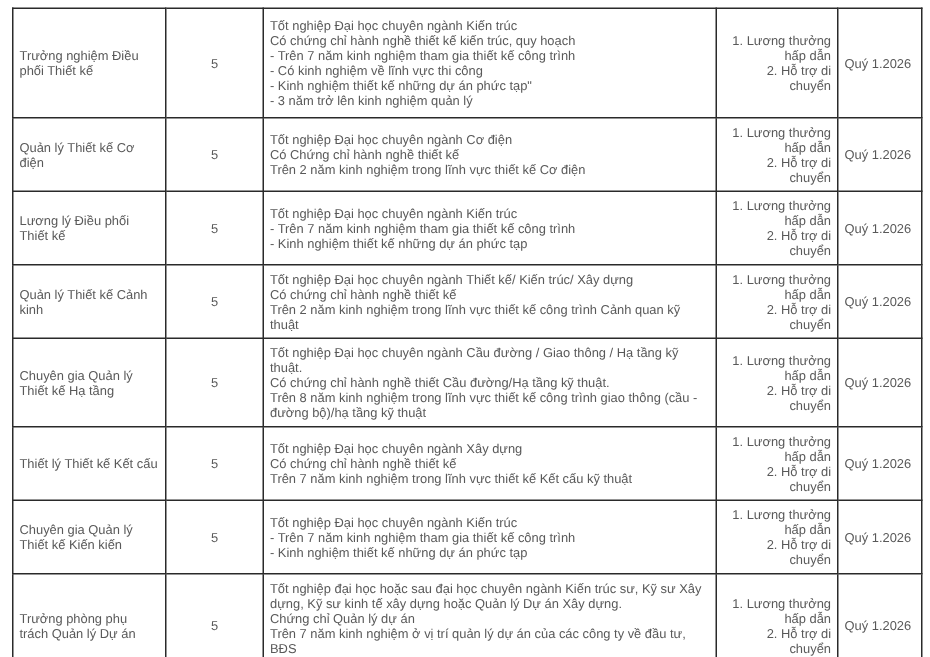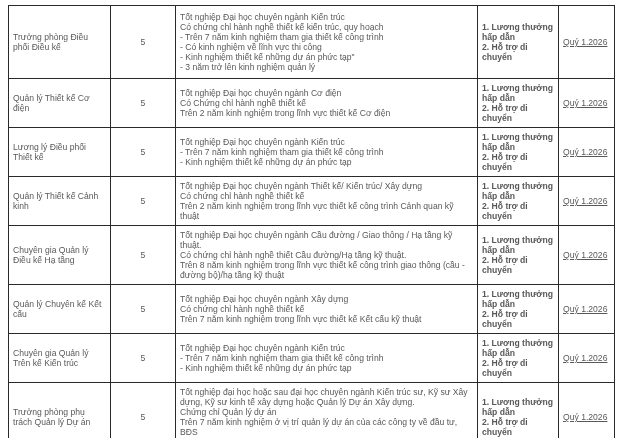--- a/index.html
+++ b/index.html
@@ -31,42 +31,43 @@
     vertical-align: middle;
     padding: 4px 4px;
     white-space: pre-line;
     word-wrap: break-word;
     overflow: hidden;
   }
   td.c-pos  { padding-left: 5px; }
   td.c-count { text-align: center; }
   td.c-req  { padding-left: 4px; }
   td.c-ben  {
-    font-weight: bold;
+    font-weight: normal;
     color: var(--benefit-color, #3c3c20);
     padding-left: 4px;
+    text-align: right;
   }
-  td.c-q { padding-left: 3px; text-decoration: underline; }
+  td.c-q { padding-left: 3px; }
   tr.r-tall td { padding-top: 6px; padding-bottom: 6px; }
 </style>
 </head>
 <body>
 
 <div id="page" style="--text-color: #595959; --benefit-color: #3c3c20; --border-color: #2a2a2a; background: rgb(255, 255, 255);">
   <table class="jobs">
     <colgroup>
       <col style="width:102px">
       <col style="width:65px">
       <col style="width:302px">
       <col style="width:81px">
       <col style="width:56px">
     </colgroup>
     <tbody id="jobs-body">
         <tr class="r-tall">
-    <td class="c-pos">Trưởng phòng Điều phối Điều kế</td>
+    <td class="c-pos">Trưởng nghiệm Điều phối Thiết kế</td>
     <td class="c-count">5</td>
     <td class="c-req">Tốt nghiệp Đại học chuyên ngành Kiến trúc
 Có chứng chỉ hành nghề thiết kế kiến trúc, quy hoạch
 - Trên 7 năm kinh nghiệm tham gia thiết kế công trình
 - Có kinh nghiệm về lĩnh vực thi công
 - Kinh nghiệm thiết kế những dự án phức tạp"
 - 3 năm trở lên kinh nghiệm quản lý</td>
     <td class="c-ben">1. Lương thưởng hấp dẫn
 2. Hỗ trợ di chuyển</td>
     <td class="c-q">Quý 1.2026</td>
@@ -95,41 +96,41 @@
     <td class="c-pos">Quản lý Thiết kế Cảnh kinh</td>
     <td class="c-count">5</td>
     <td class="c-req">Tốt nghiệp Đại học chuyên ngành Thiết kế/ Kiến trúc/ Xây dựng
 Có chứng chỉ hành nghề thiết kế
 Trên 2 năm kinh nghiệm trong lĩnh vực thiết kế công trình Cảnh quan kỹ thuật</td>
     <td class="c-ben">1. Lương thưởng hấp dẫn
 2. Hỗ trợ di chuyển</td>
     <td class="c-q">Quý 1.2026</td>
   </tr>
         <tr>
-    <td class="c-pos">Chuyên gia Quản lý Điều kế Hạ tầng</td>
+    <td class="c-pos">Chuyên gia Quản lý Thiết kế Hạ tầng</td>
     <td class="c-count">5</td>
     <td class="c-req">Tốt nghiệp Đại học chuyên ngành Cầu đường / Giao thông / Hạ tầng kỹ thuật.
 Có chứng chỉ hành nghề thiết Cầu đường/Hạ tầng kỹ thuật.
 Trên 8 năm kinh nghiệm trong lĩnh vực thiết kế công trình giao thông (cầu - đường bộ)/hạ tầng kỹ thuật</td>
     <td class="c-ben">1. Lương thưởng hấp dẫn
 2. Hỗ trợ di chuyển</td>
     <td class="c-q">Quý 1.2026</td>
   </tr>
         <tr>
-    <td class="c-pos">Quản lý Chuyên kế Kết cấu</td>
+    <td class="c-pos">Thiết lý Thiết kế Kết cấu</td>
     <td class="c-count">5</td>
     <td class="c-req">Tốt nghiệp Đại học chuyên ngành Xây dựng
 Có chứng chỉ hành nghề thiết kế
 Trên 7 năm kinh nghiệm trong lĩnh vực thiết kế Kết cấu kỹ thuật</td>
     <td class="c-ben">1. Lương thưởng hấp dẫn
 2. Hỗ trợ di chuyển</td>
     <td class="c-q">Quý 1.2026</td>
   </tr>
         <tr>
-    <td class="c-pos">Chuyên gia Quản lý Trên kế Kiến trúc</td>
+    <td class="c-pos">Chuyên gia Quản lý Thiết kế Kiến kiến</td>
     <td class="c-count">5</td>
     <td class="c-req">Tốt nghiệp Đại học chuyên ngành Kiến trúc
 - Trên 7 năm kinh nghiệm tham gia thiết kế công trình
 - Kinh nghiệm thiết kế những dự án phức tạp</td>
     <td class="c-ben">1. Lương thưởng hấp dẫn
 2. Hỗ trợ di chuyển</td>
     <td class="c-q">Quý 1.2026</td>
   </tr>
         <tr>
     <td class="c-pos">Trưởng phòng phụ trách Quản lý Dự án</td>

